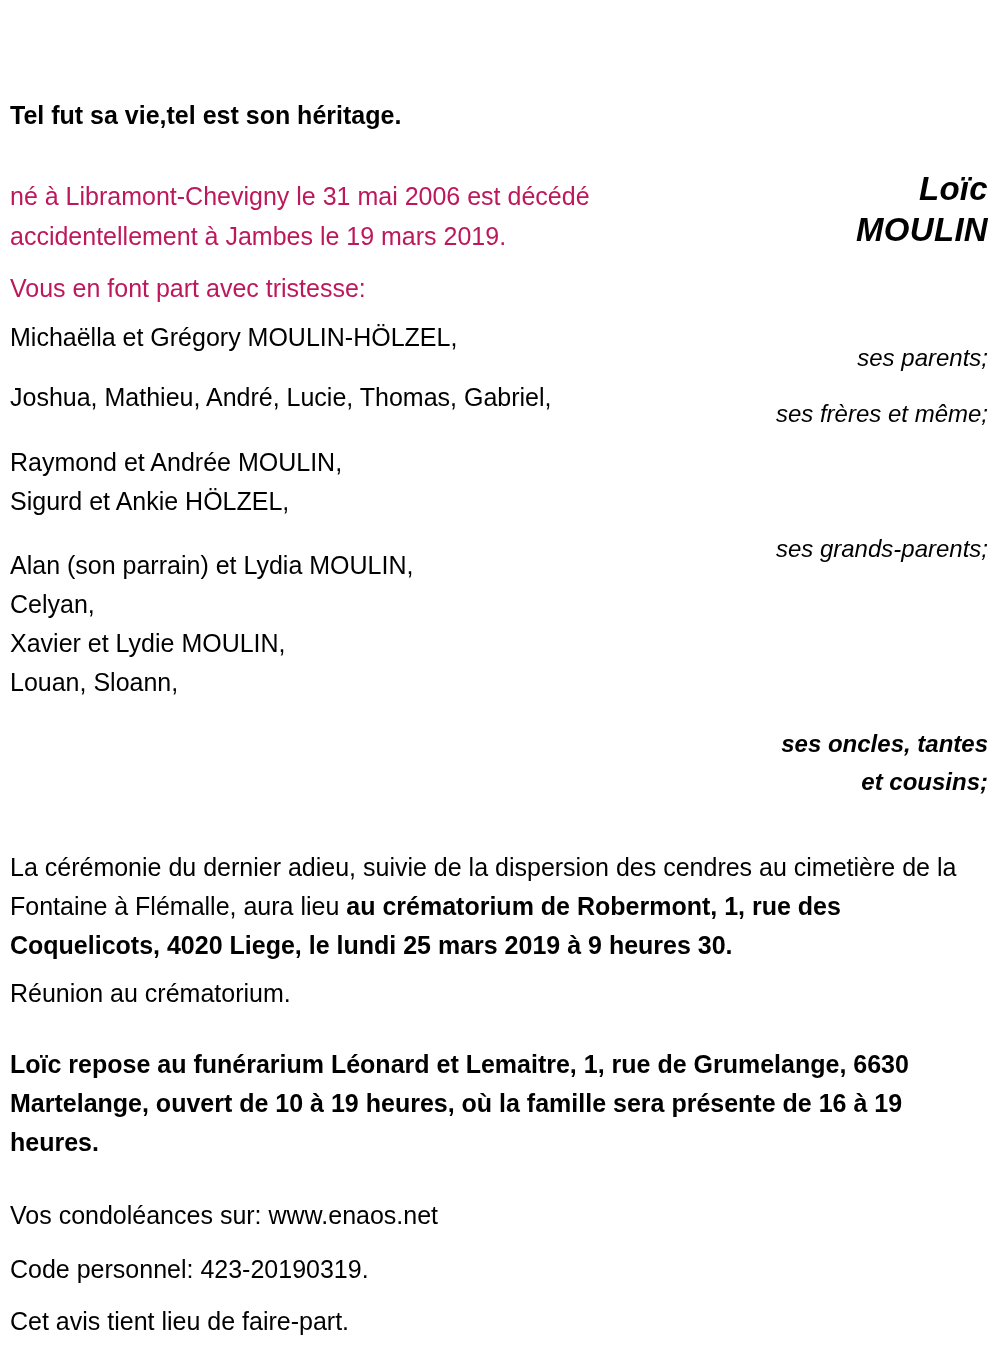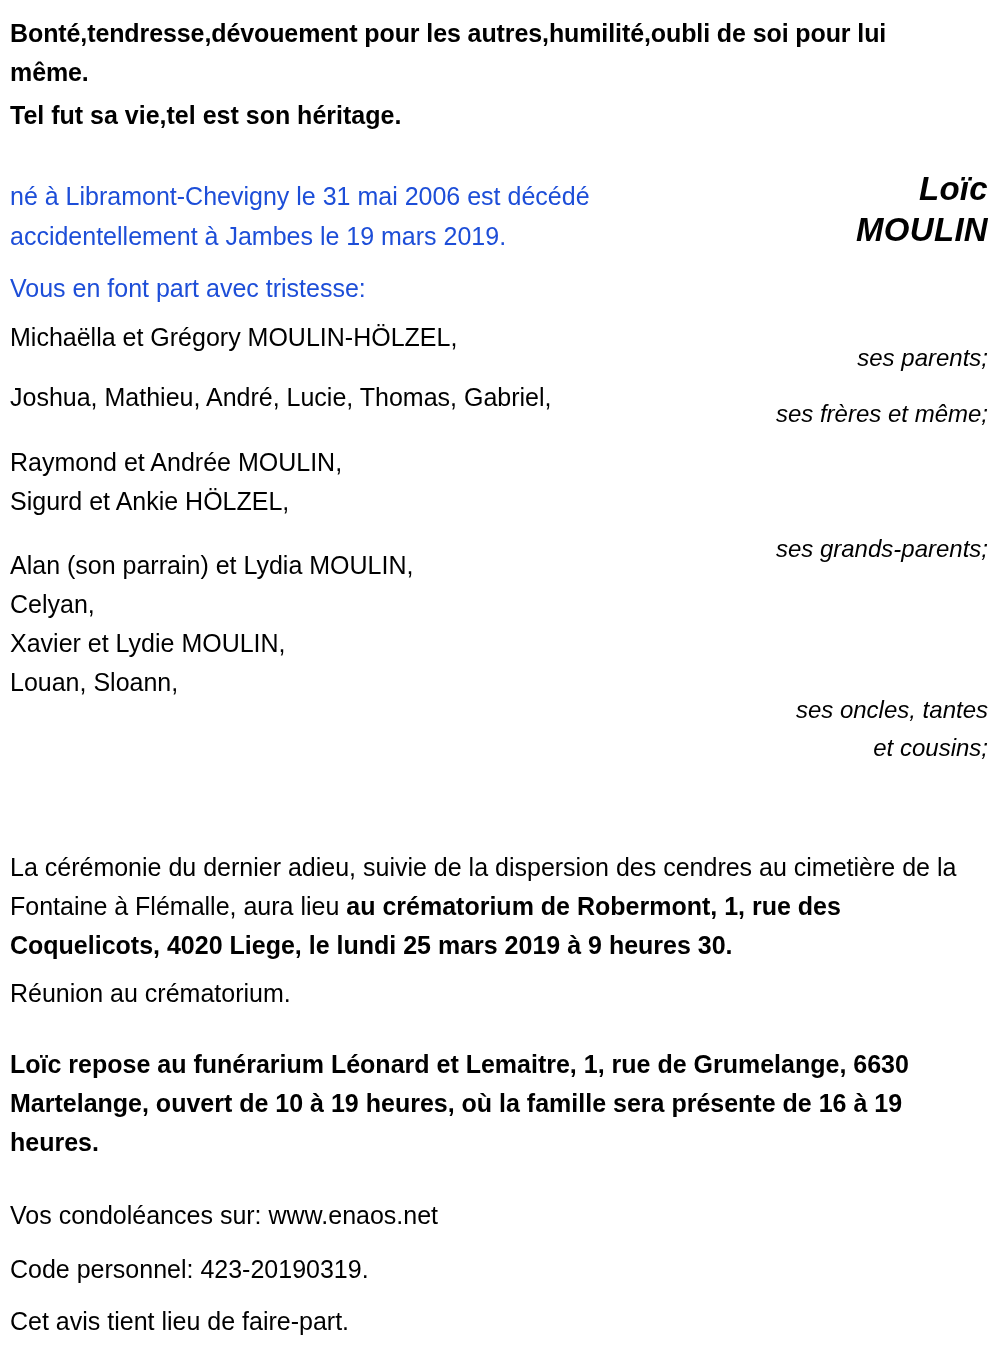--- a/index.html
+++ b/index.html
@@ -23,21 +23,21 @@
     padding: 0;
     box-sizing: border-box;
   }
 
   
   .blk {
     position: absolute;
     left: 10px;
     font-size: 25px;
     line-height: 40px;
-    color: #1d4ed8;
+    color: #be185d;
     white-space: pre-line;
   }
   .bold {
     font-weight: bold;
   }
 
   
   .epitaph {
     position: absolute;
     left: 10px;
@@ -104,21 +104,21 @@
     width: 460px;
     text-align: right;
     font-style: italic;
     font-size: 24px;
     line-height: 38px;
     white-space: pre-line;
   }
   .rel-parents  { top: 339px; }
   .rel-siblings { top: 395px; }
   .rel-grand    { top: 530px; }
-  .rel-uncles   { top: 691px; }
+  .rel-uncles   { top: 725px; font-weight: bold; }
 
   
   .ceremony {
     position: absolute;
     left: 10px;
     top: 848px;
     width: 975px;
     font-size: 25px;
     line-height: 39px;
   }
@@ -162,21 +162,20 @@
     width: 800px;
     font-size: 25px;
     line-height: 39px;
   }
 </style>
 </head>
 <body>
 
 <div class="page">
 
-  <div class="epitaph">Bonté,tendresse,dévouement pour les autres,humilité,oubli de soi pour lui même.</div>
   <div class="epitaph-2">Tel fut sa vie,tel est son héritage.</div>
 
   <div class="deceased">
     <div>Loïc</div>
     <div>MOULIN</div>
   </div>
 
   <div class="blk birth">né à Libramont-Chevigny le 31 mai 2006 est décédé accidentellement à Jambes le 19 mars 2019.</div>
 
   <div class="blk announce">Vous en font part avec tristesse:</div>

